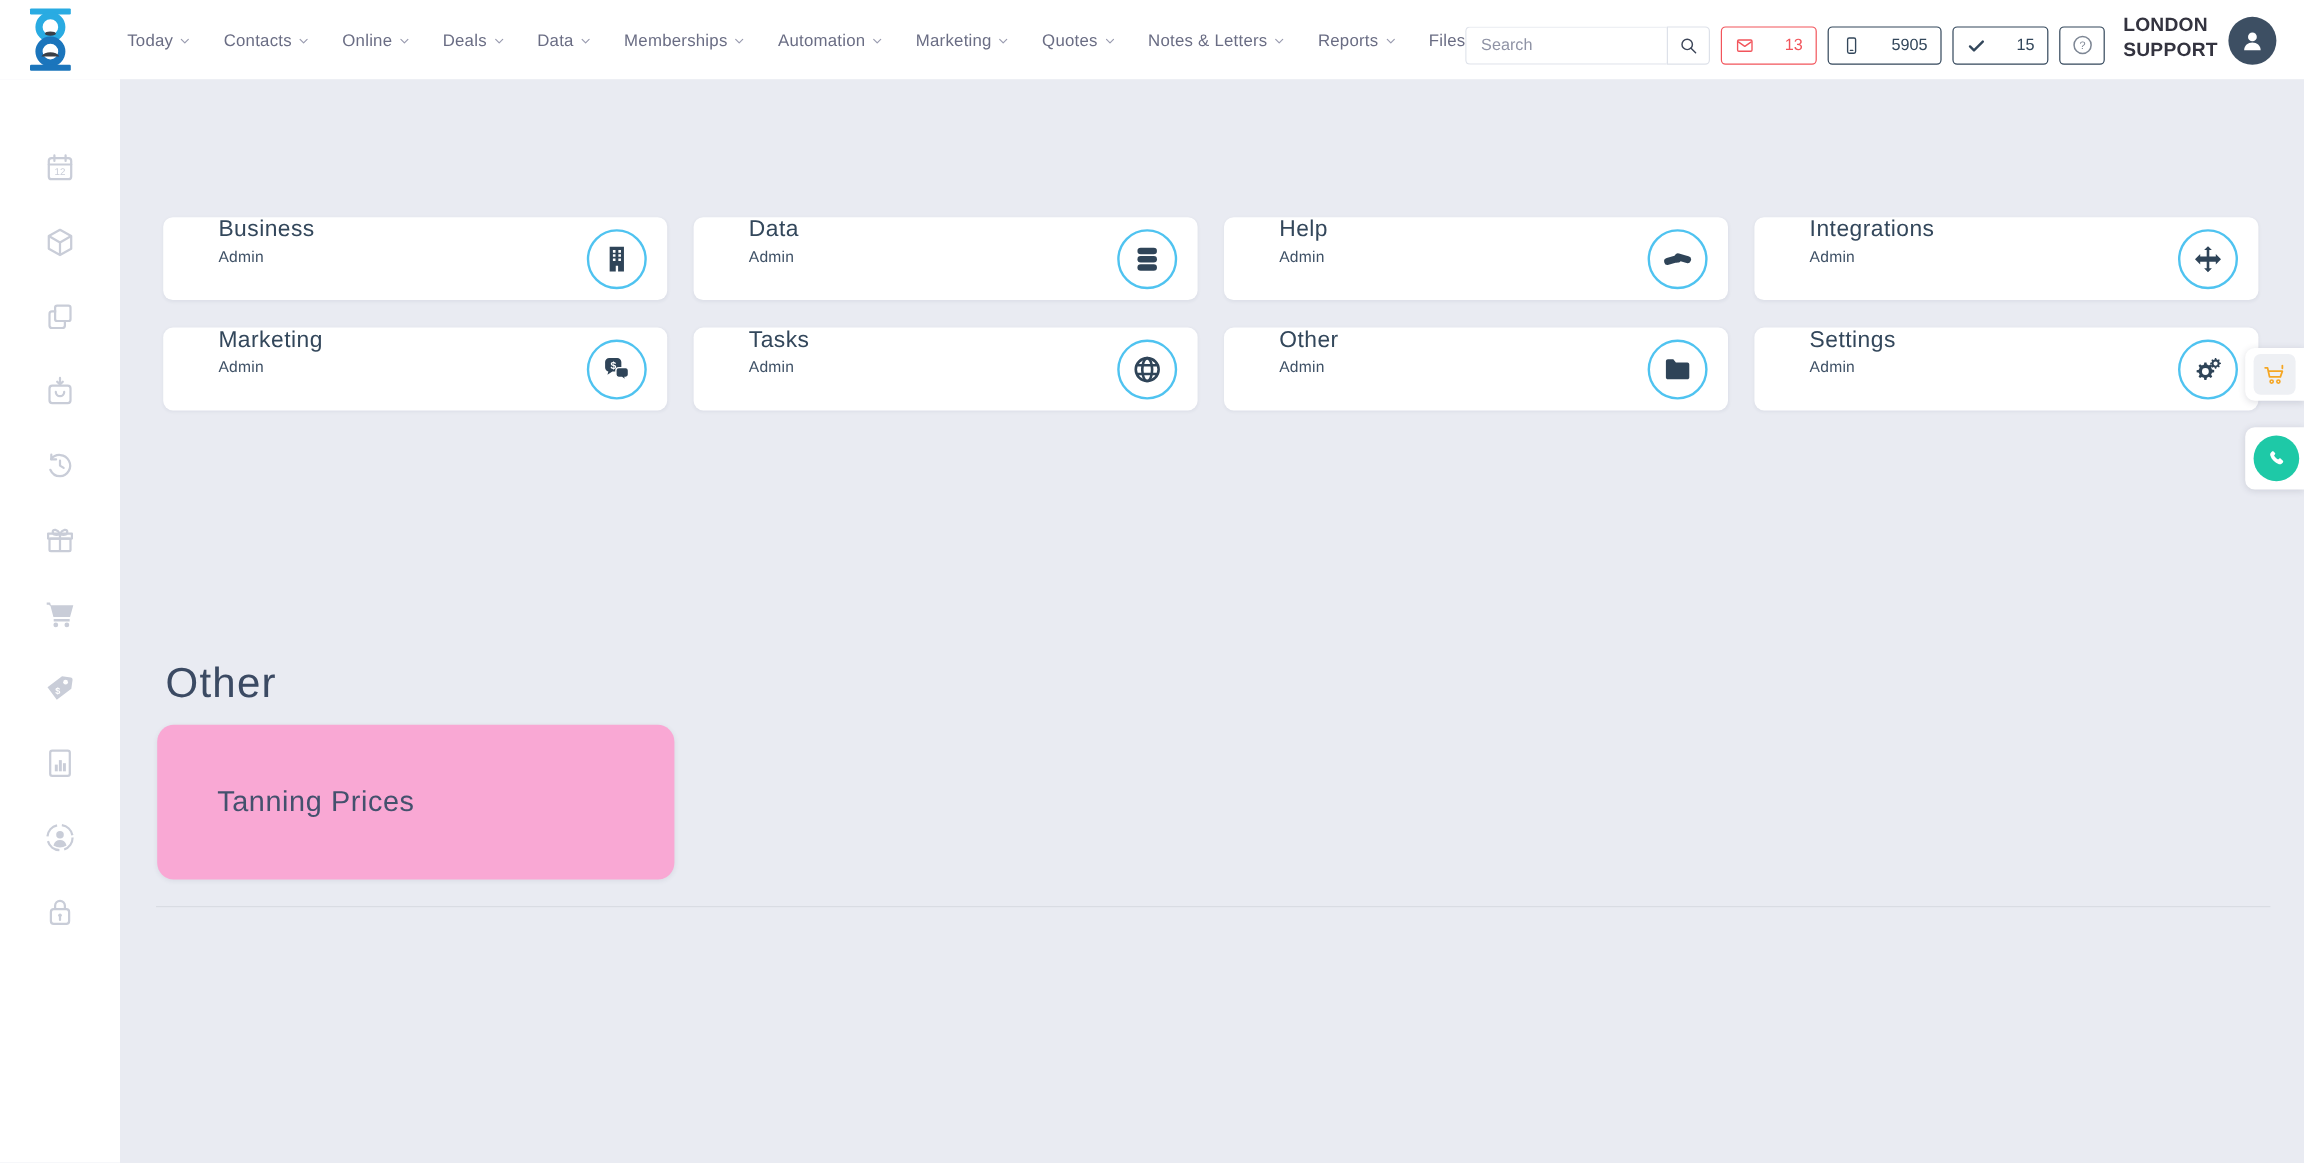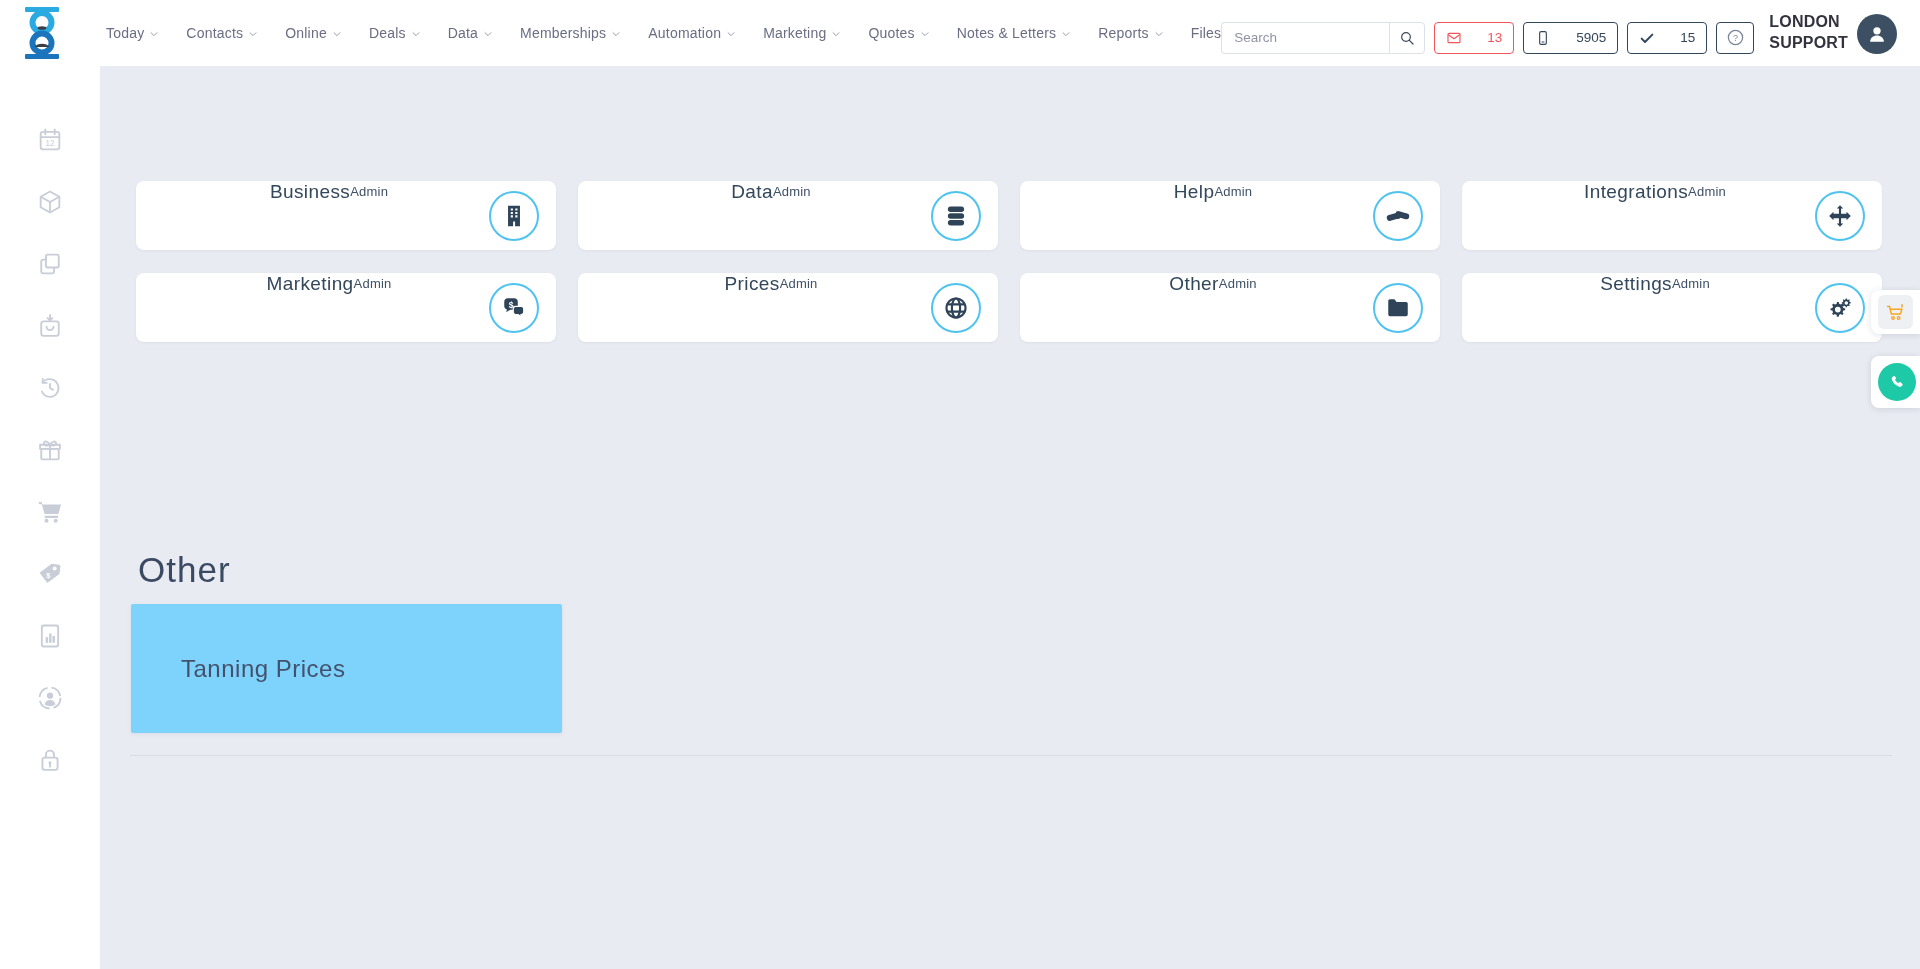--- a/index.html
+++ b/index.html
@@ -55,33 +55,33 @@
   .big-search { width:514px; height:37px; border:1px solid #7dd3f7; border-radius:5px; background:#fff;
     display:flex; align-items:center; padding:0 12px; gap:9px; }
   .big-search svg { width:15px; height:15px; color:#9aa0ad; flex:0 0 auto; }
   .big-search input { border:none; outline:none; flex:1; font-size:14.5px; color:#3f4254;
     font-family:inherit; letter-spacing:.3px; background:transparent; }
 
   .cards { position:absolute; left:36px; top:115px; width:1746px;
     display:grid; grid-template-columns:repeat(4,420px); column-gap:22px; row-gap:23px; }
   .card { position:relative; height:69px; background:#ffffff; border-radius:8px;
     box-shadow:0 1px 3px rgba(40,50,80,.06); padding:0 80px 0 46px;
-    display:flex; flex-direction:row; justify-content:center; cursor:pointer; }
+    display:flex; flex-direction:column; justify-content:flex-start; cursor:pointer; }
   .card-title { font-size:19px; color:#33475b; font-weight:500; letter-spacing:.4px; }
   .card-sub { font-size:13px; color:#3f5166; margin-top:3px; letter-spacing:.2px; }
   .icon-circle { position:absolute; right:17px; top:50%; transform:translateY(-50%);
     width:50px; height:50px; border:2px solid #4fc3f0; border-radius:50%; background:#fff;
     display:flex; align-items:center; justify-content:center; }
   .icon-circle svg { width:26px; height:26px; color:#2f4458; }
 
   .section-heading { position:absolute; left:38px; top:484px; font-size:35px; font-weight:500;
     color:#3b4a63; letter-spacing:1px; }
 
   .result-card { position:absolute; left:31px; top:538px; width:431px; height:129px;
-    background:#7dd3fc; box-shadow:0 1px 4px rgba(40,50,80,.08); border-radius:2px;
+    background:#f9a8d4; box-shadow:0 1px 4px rgba(40,50,80,.08); border-radius:14px;
     display:flex; align-items:center; padding-left:50px; }
   .result-link { font-size:24px; color:#44516d; font-weight:500; letter-spacing:.5px; cursor:pointer; }
 
   .divider { position:absolute; left:30px; top:689px; width:1762px; height:1px; background:#d9dce3; }
 
   
   .edge-widget { position:absolute; right:0; background:#ffffff; border-radius:8px 0 0 8px;
     box-shadow:0 1px 6px rgba(40,50,80,.14); display:flex; align-items:center; z-index:30;
     padding-left:7px; cursor:pointer; }
   .edge-cart { top:290px; height:44px; width:49px; }
@@ -470,21 +470,21 @@
     <div class="card">
       <div class="card-title">Marketing</div>
       <div class="card-sub">Admin</div>
       <div class="icon-circle">
           <svg>
             <use href="#sym-comments-dollar"></use>
           </svg>
         </div>
     </div>
     <div class="card">
-      <div class="card-title">Prices</div>
+      <div class="card-title">Tasks</div>
       <div class="card-sub">Admin</div>
       <div class="icon-circle">
           <svg>
             <use href="#sym-globe"></use>
           </svg>
         </div>
     </div>
     <div class="card">
       <div class="card-title">Other</div>
       <div class="card-sub">Admin</div>

